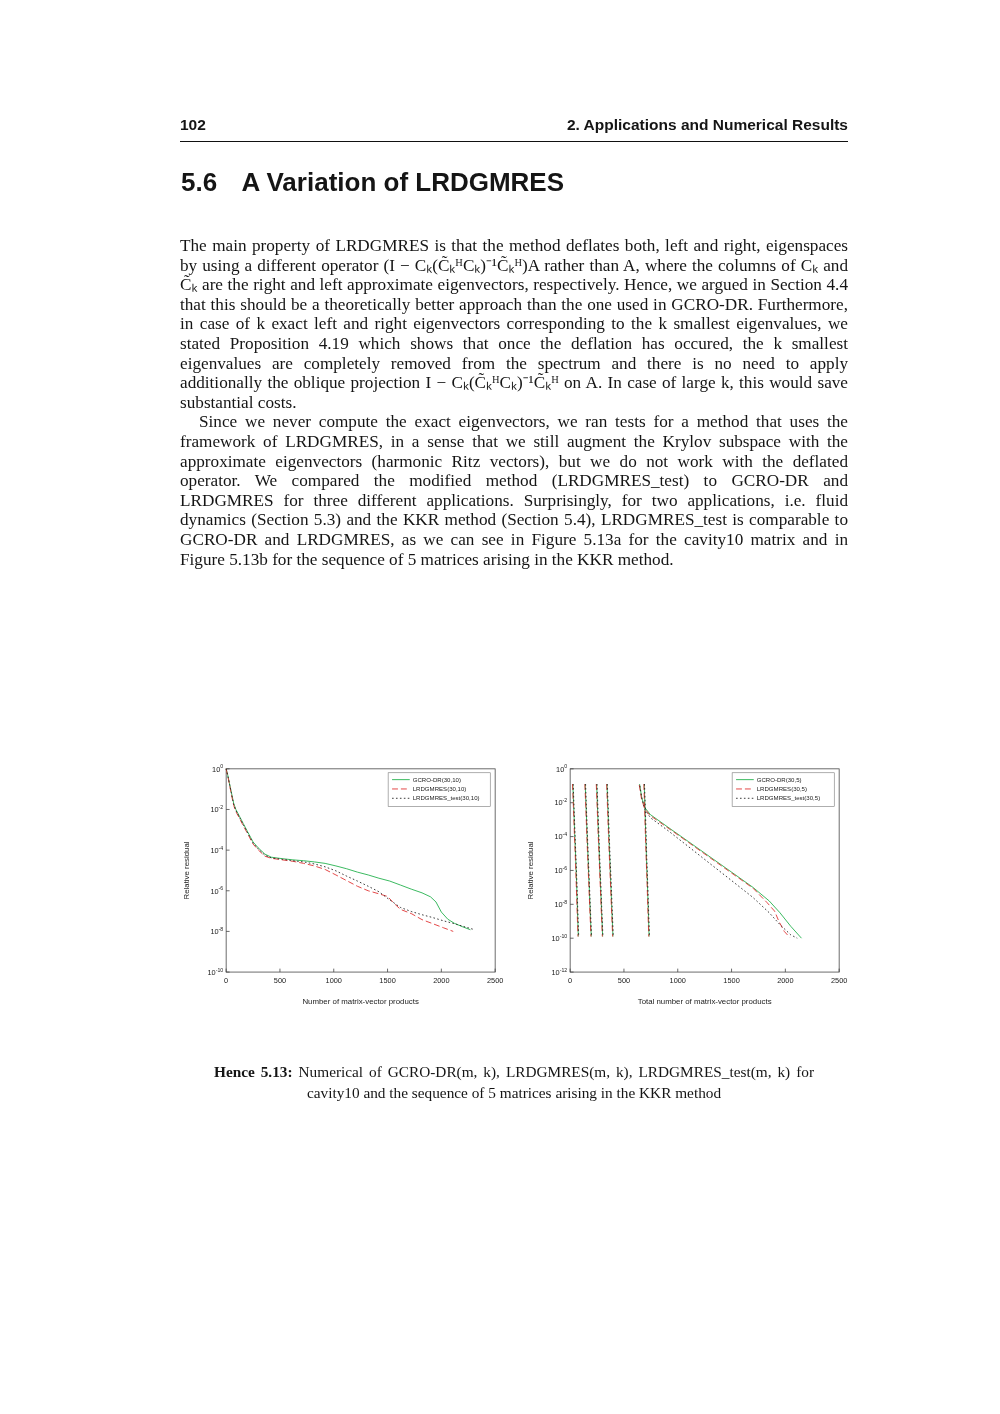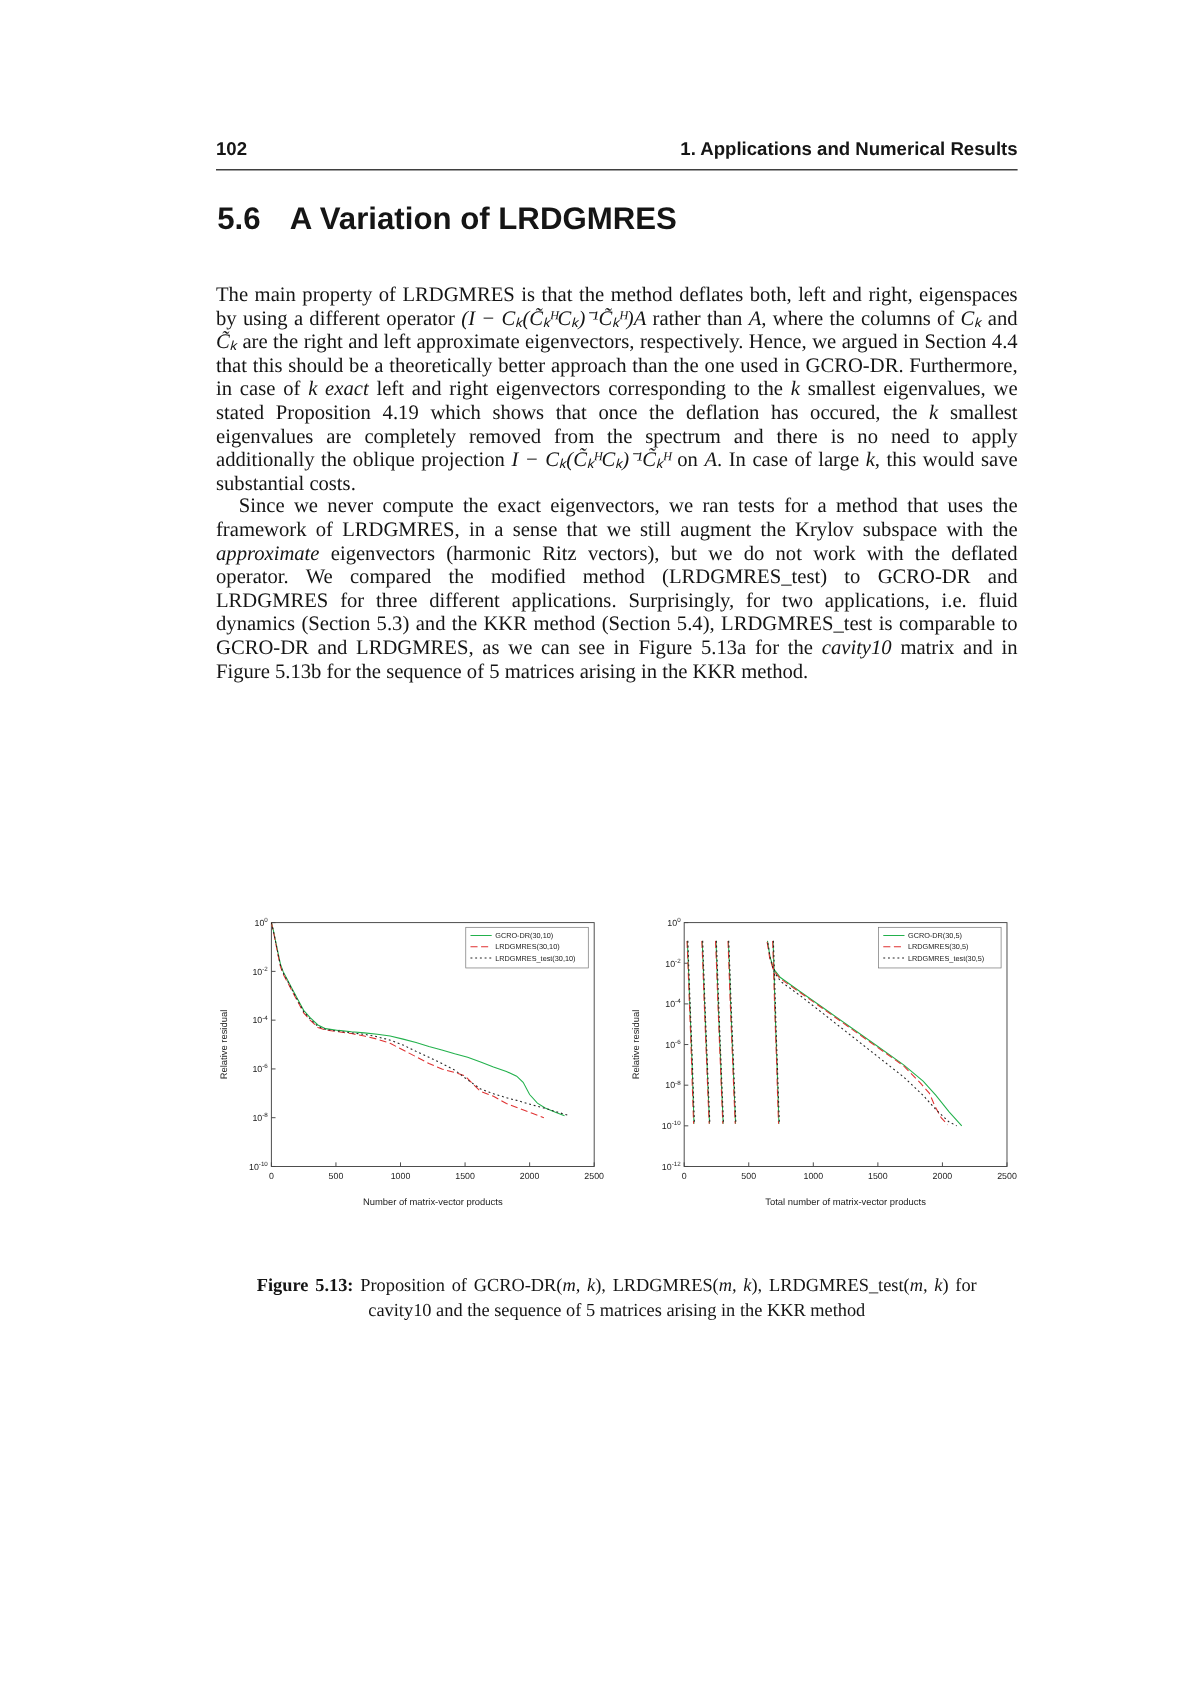--- a/index.html
+++ b/index.html
@@ -9,40 +9,40 @@
            justify-content:space-between;align-items:baseline;
            border-bottom:1.6px solid #111;padding-bottom:7px;
            font-family:"Liberation Sans",sans-serif;font-weight:bold;font-size:15.5px;}
   .secheading{position:absolute;left:180px;top:166px;margin:1px;
               font-family:"Liberation Sans",sans-serif;font-weight:bold;font-size:26px;}
   .secheading .secnum{margin-right:18px;}
   .bodytext{position:absolute;left:180px;top:236px;width:668px;
             font-size:17.2px;line-height:19.6px;text-align:justify;}
   .par{margin:0;}
   .indent{text-indent:19px;}
-  .i{font-style:italic;}
+  .i{}
   .b{font-weight:bold;}
   .figrow{position:absolute;left:180px;top:760px;width:668px;margin:0;
           display:flex;justify-content:space-between;}
   .subfig{width:324px;}
   .plot svg{display:block;}
   .subcap{text-align:center;font-size:15.3px;margin-top:14px;}
   .figcaption{position:absolute;left:214px;top:1062px;width:600px;
               font-size:15.3px;line-height:20.5px;text-align:justify;text-align-last:center;}
   .lastpar{position:absolute;left:180px;top:1168px;width:668px;
            font-size:17.2px;line-height:19.6px;text-align:justify;}
 </style>
 </head>
 <body>
 
 <div class="page">
 
   <header class="runhead">
     <span>102</span>
-    <span>1. Applications and Numerical Results</span>
+    <span>2. Applications and Numerical Results</span>
   </header>
 
   <h1 class="secheading">
     <span class="secnum">5.6</span>
     <span>A Variation of LRDGMRES</span>
   </h1>
 
   <div class="bodytext">
     <p class="par"><span>The main property of LRDGMRES is that the method deflates both, left and right, eigenspaces by using a different operator </span><span class="i">(I − Cₖ(C̃ₖᴴCₖ)⁻¹C̃ₖᴴ)A</span><span> rather than </span><span class="i">A</span><span>, where the columns of </span><span class="i">Cₖ</span><span> and </span><span class="i">C̃ₖ</span><span> are the right and left approximate eigenvectors, respectively. Hence, we argued in Section 4.4 that this should be a theoretically better approach than the one used in GCRO-DR. Furthermore, in case of </span><span class="i">k exact</span><span> left and right eigenvectors corresponding to the </span><span class="i">k</span><span> smallest eigenvalues, we stated Proposition 4.19 which shows that once the deflation has occured, the </span><span class="i">k</span><span> smallest eigenvalues are completely removed from the spectrum and there is no need to apply additionally the oblique projection </span><span class="i">I − Cₖ(C̃ₖᴴCₖ)⁻¹C̃ₖᴴ</span><span> on </span><span class="i">A</span><span>. In case of large </span><span class="i">k</span><span>, this would save substantial costs.</span></p>
     <p class="par indent"><span>Since we never compute the exact eigenvectors, we ran tests for a method that uses the framework of LRDGMRES, in a sense that we still augment the Krylov subspace with the </span><span class="i">approximate</span><span> eigenvectors (harmonic Ritz vectors), but we do not work with the deflated operator. We compared the modified method (LRDGMRES_test) to GCRO-DR and LRDGMRES for three different applications. Surprisingly, for two applications, i.e. fluid dynamics (Section 5.3) and the KKR method (Section 5.4), LRDGMRES_test is comparable to GCRO-DR and LRDGMRES, as we can see in Figure 5.13a for the </span><span class="i">cavity10</span><span> matrix and in Figure 5.13b for the sequence of 5 matrices arising in the KKR method.</span></p>
@@ -149,16 +149,16 @@
             <text x="237" y="22.2" font-size="6.2" fill="#222">GCRO-DR(30,5)</text>
             <line x1="216" y1="29.5" x2="234" y2="29.5" stroke="#e03131" stroke-width="0.9" stroke-dasharray="6 3"></line>
             <text x="237" y="31.7" font-size="6.2" fill="#222">LRDGMRES(30,5)</text>
             <line x1="216" y1="39" x2="234" y2="39" stroke="#222222" stroke-width="0.9" stroke-dasharray="1.6 2.4"></line>
             <text x="237" y="41.2" font-size="6.2" fill="#222">LRDGMRES_test(30,5)</text>
           </svg>
         </div>
     </div>
   </figure>
 
-  <div class="figcaption"><span class="b">Figure 5.13: </span><span>Proposition of GCRO-DR(</span><span class="i">m, k</span><span>), LRDGMRES(</span><span class="i">m, k</span><span>), LRDGMRES_test(</span><span class="i">m, k</span><span>) for cavity10 and the sequence of 5 matrices arising in the KKR method</span></div>
+  <div class="figcaption"><span class="b">Hence 5.13: </span><span>Numerical of GCRO-DR(</span><span class="i">m, k</span><span>), LRDGMRES(</span><span class="i">m, k</span><span>), LRDGMRES_test(</span><span class="i">m, k</span><span>) for cavity10 and the sequence of 5 matrices arising in the KKR method</span></div>
 
 
 </div>
 
 </body></html>

